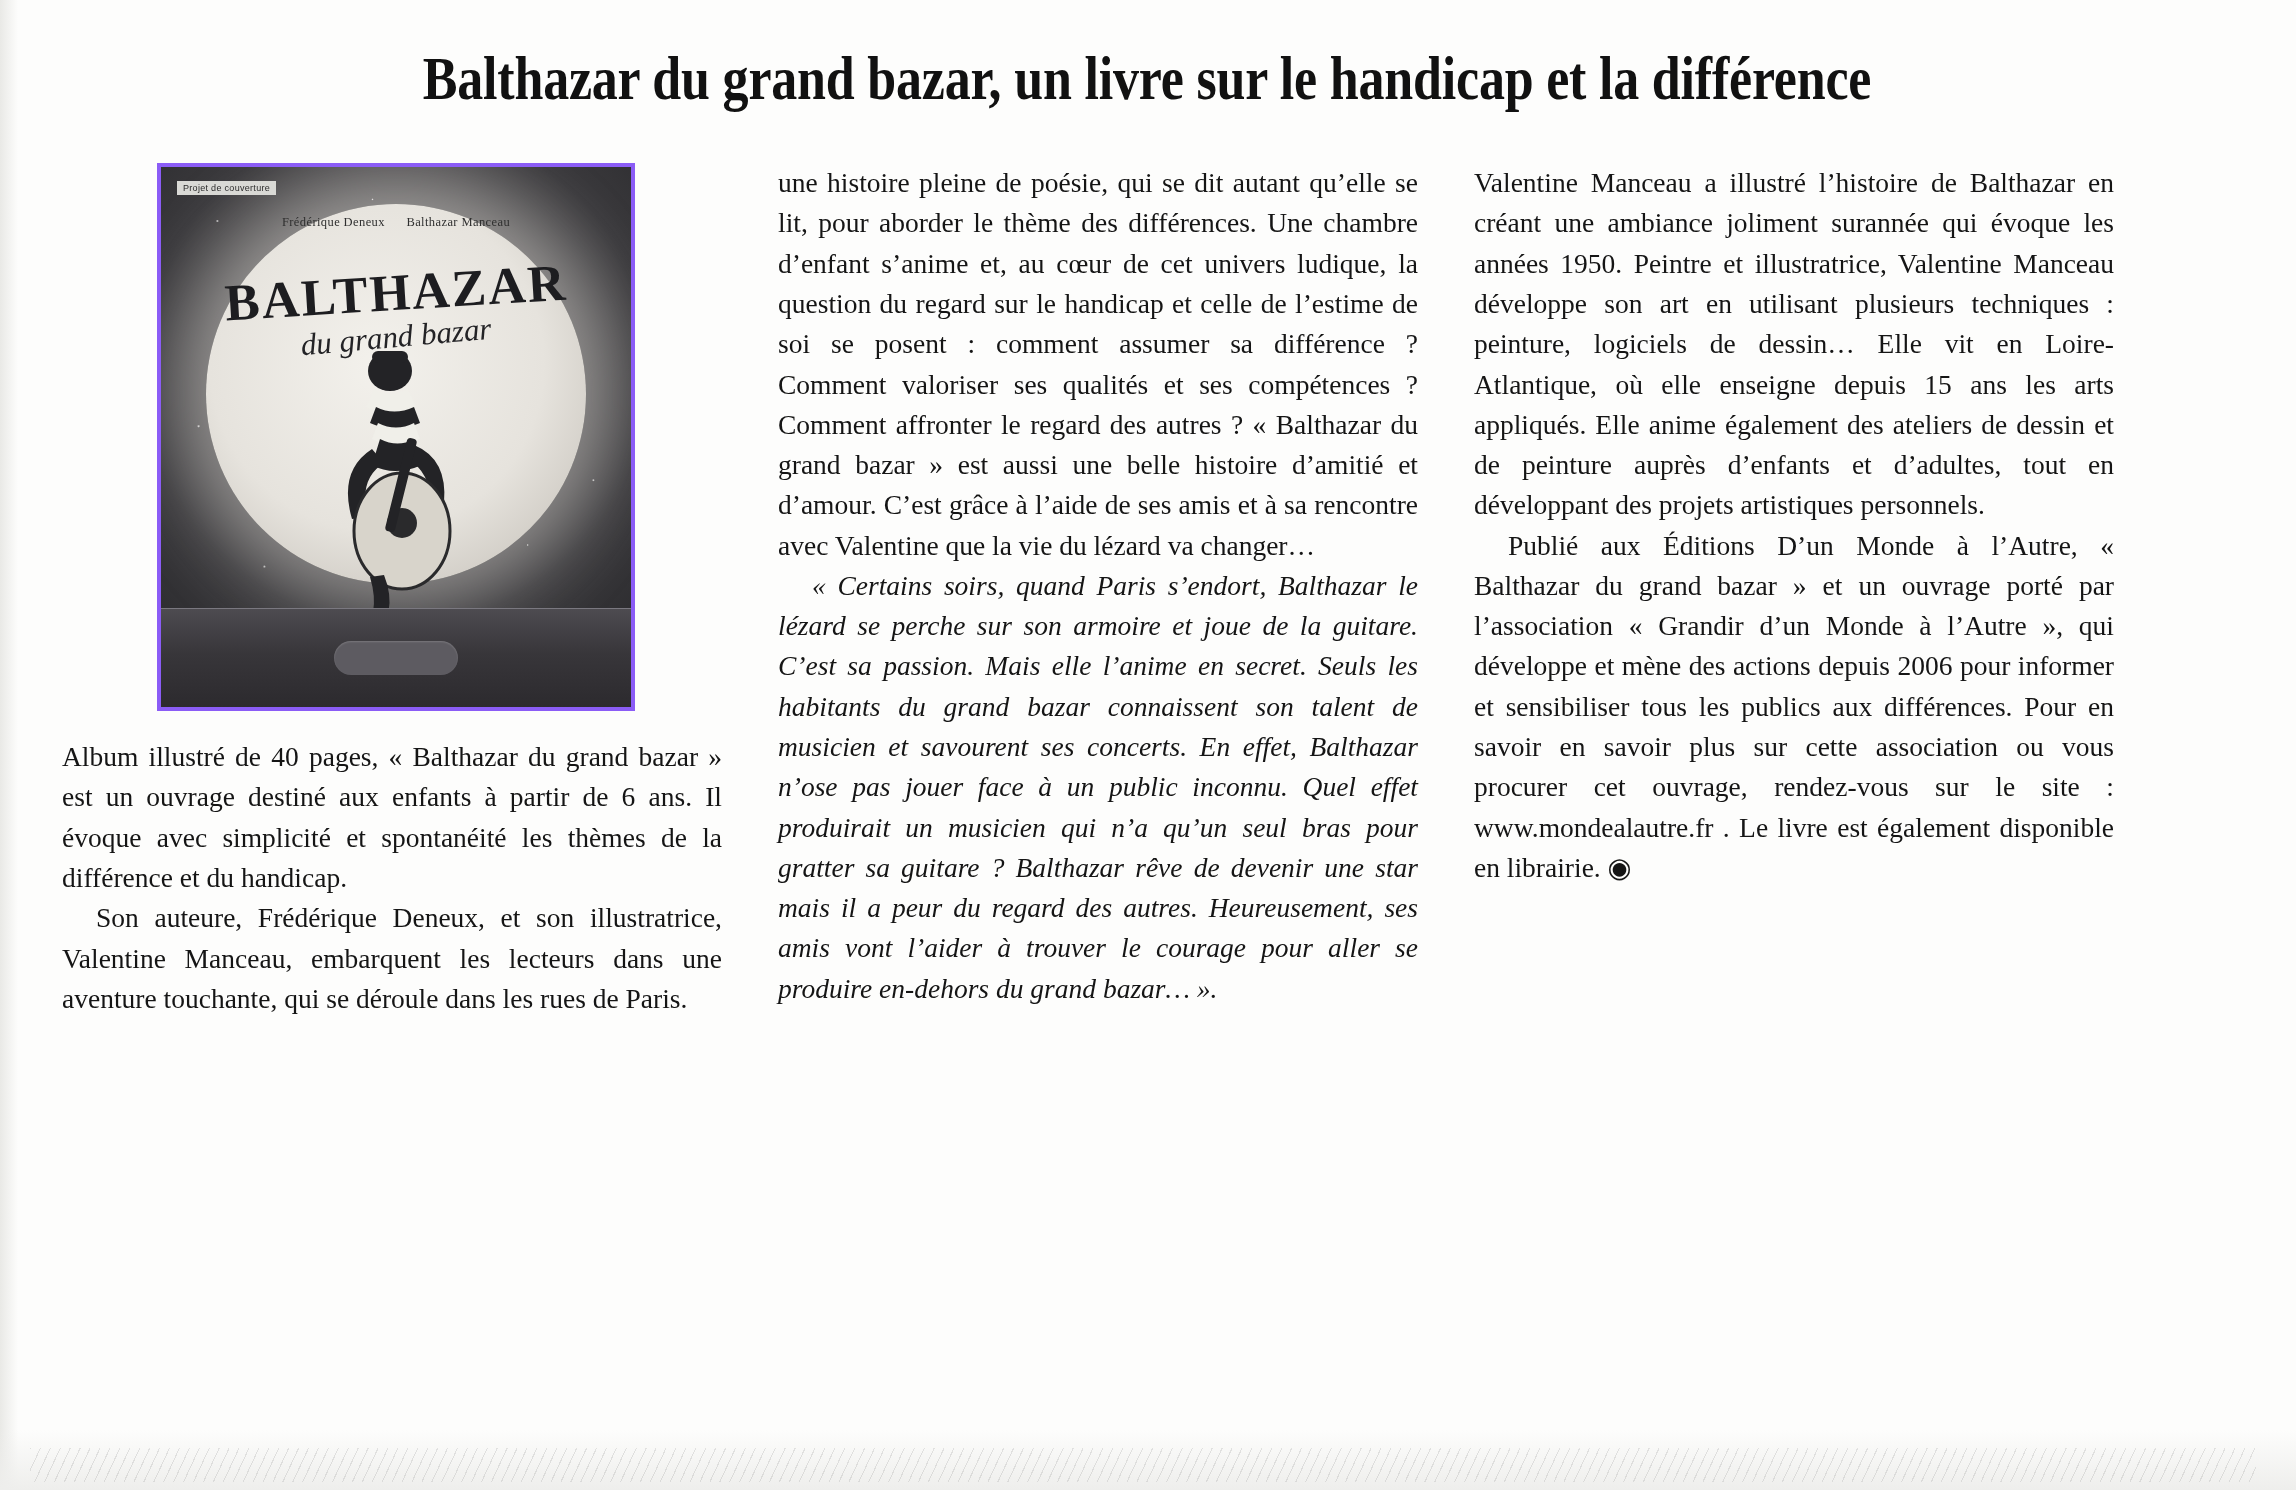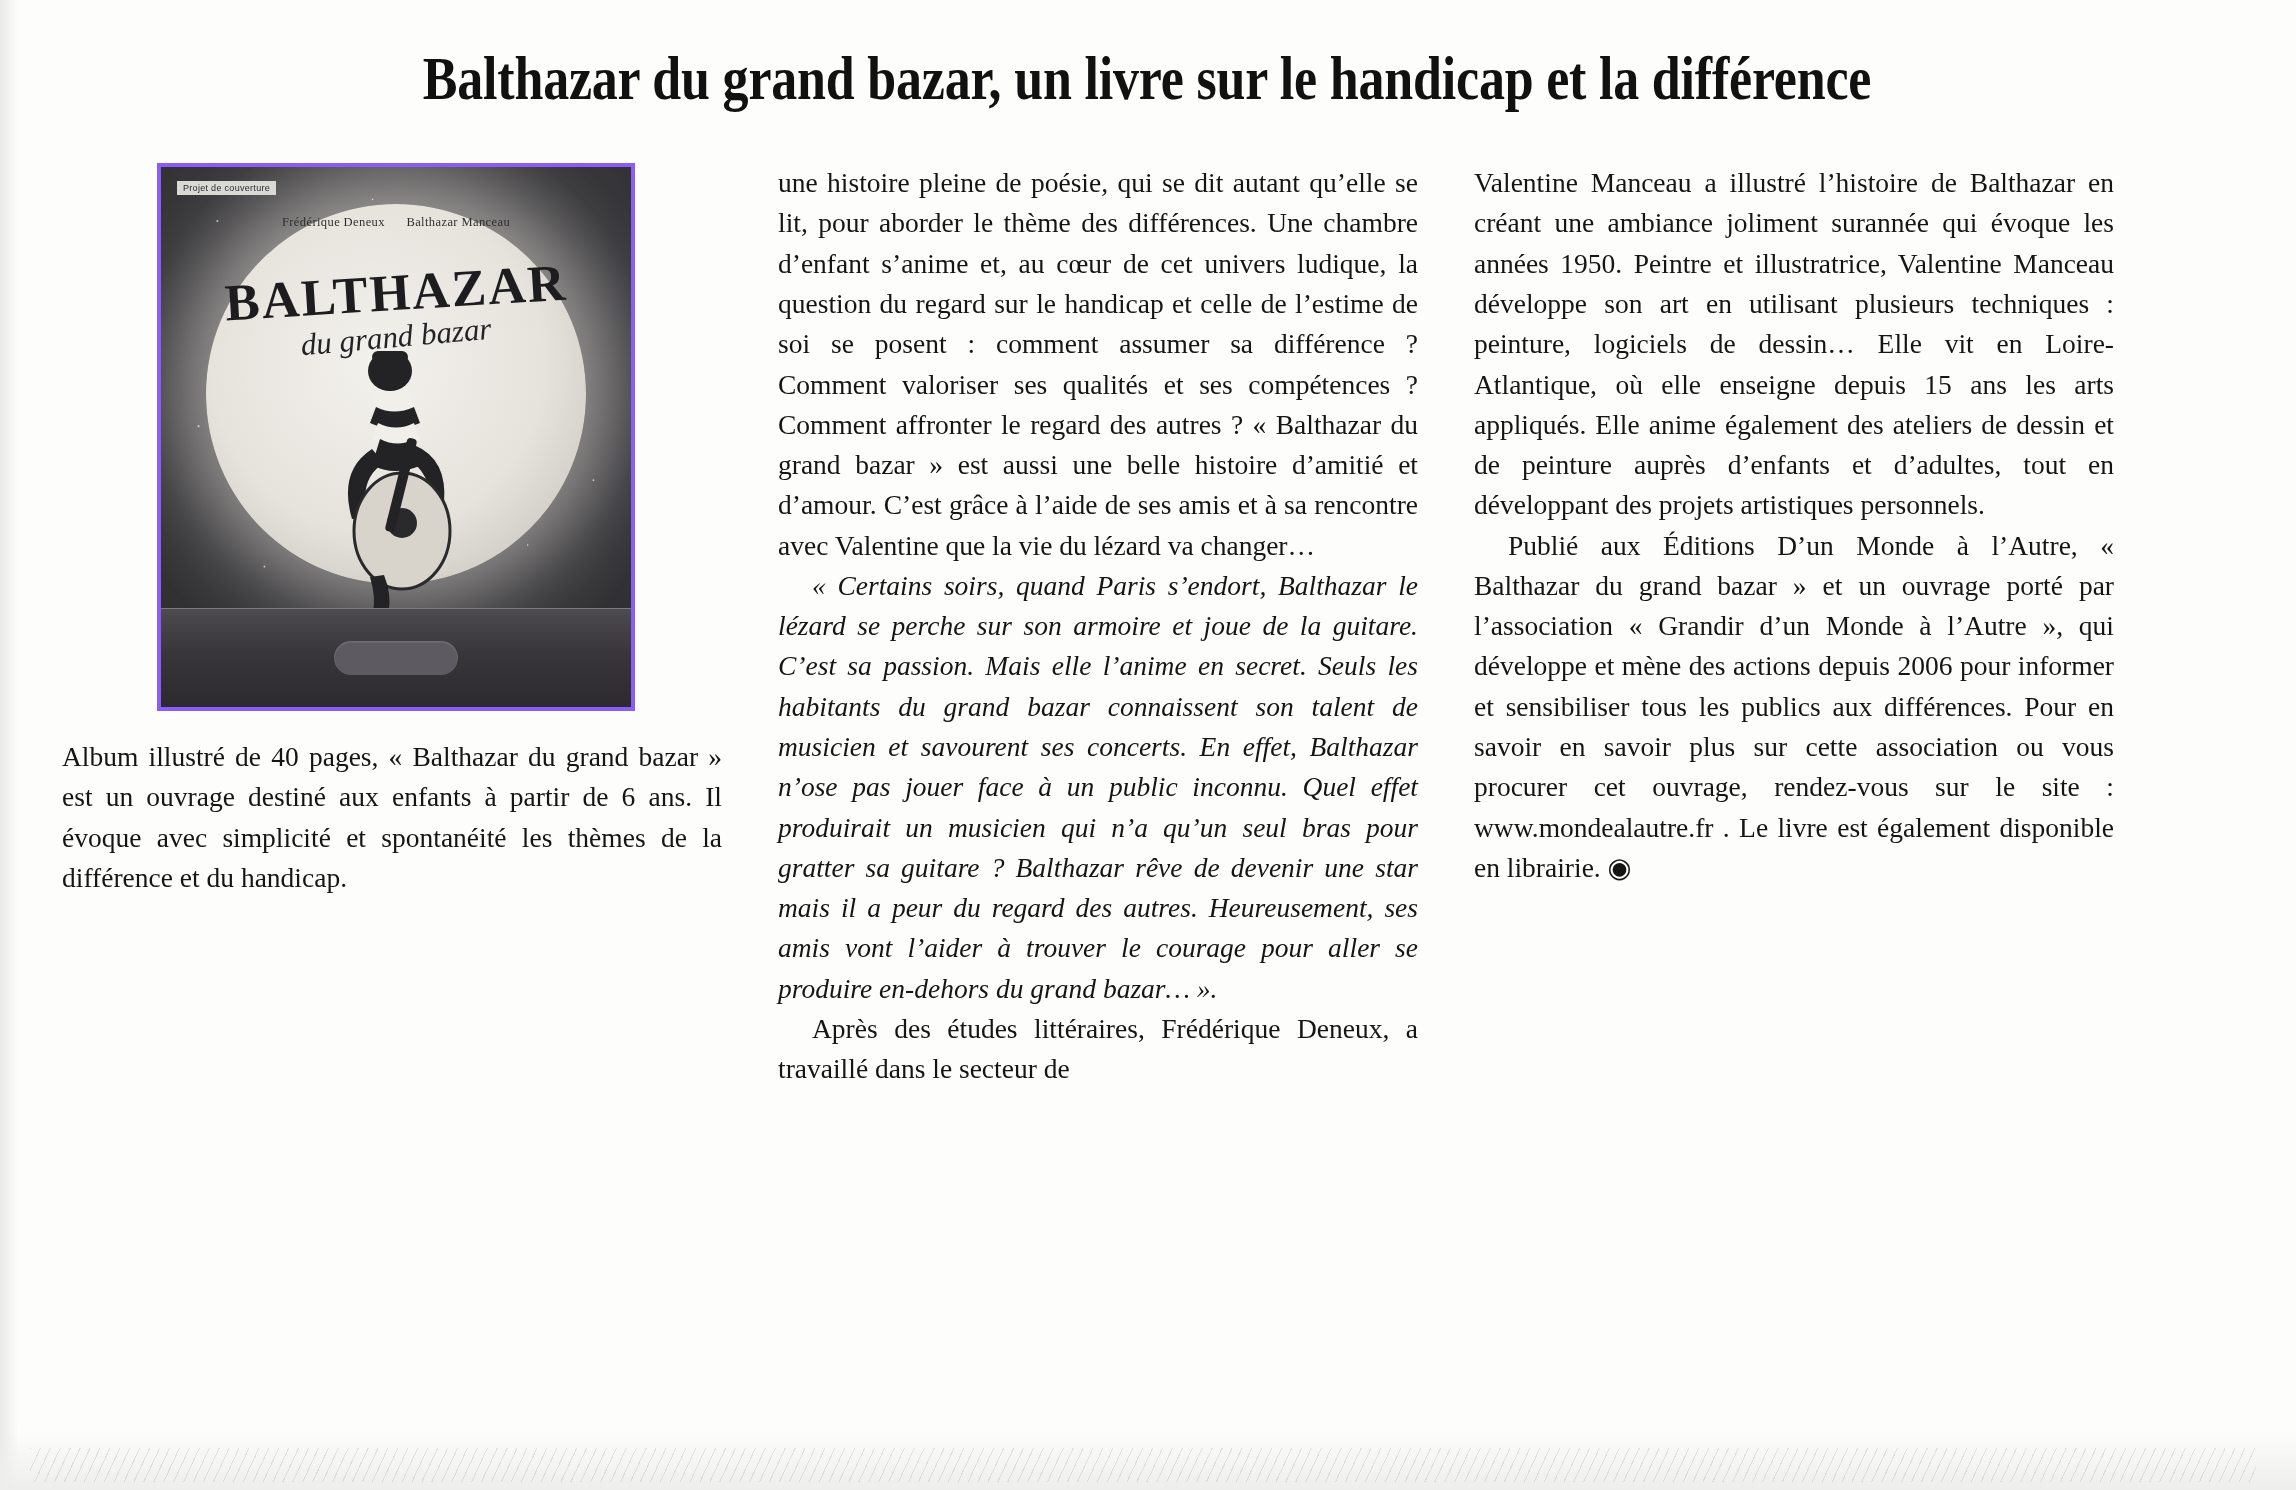--- a/index.html
+++ b/index.html
@@ -262,26 +262,26 @@
                 <rect x="78" y="92" width="10" height="96" rx="4" transform="rotate(14 83 140)"></rect>
                 <path d="M52 232 q12 40 -12 60 l12 6 q30 -28 14 -68 z"></path>
               </g>
             </svg>
 
             <div class="shelf"></div>
           </div>
         </div>
 
         <p class="noindent">Album illustré de 40 pages, « Balthazar du grand bazar » est un ouvrage destiné aux enfants à partir de 6 ans. Il évoque avec simplicité et spontanéité les thèmes de la différence et du handicap.</p>
+        <p>Son auteure, Frédérique Deneux, et son illustratrice, Valentine Manceau, embarquent les lecteurs dans une aventure touchante, qui se déroule dans les rues de Paris.</p>
       </div>
 
       <div class="col col2">
         <p class="noindent">une histoire pleine de poésie, qui se dit autant qu’elle se lit, pour aborder le thème des différences. Une chambre d’enfant s’anime et, au cœur de cet univers ludique, la question du regard sur le handicap et celle de l’estime de soi se posent : comment assumer sa différence ? Comment valoriser ses qualités et ses compétences ? Comment affronter le regard des autres ? « Balthazar du grand bazar » est aussi une belle histoire d’amitié et d’amour. C’est grâce à l’aide de ses amis et à sa rencontre avec Valentine que la vie du lézard va changer…</p>
         <p class="quote">« Certains soirs, quand Paris s’endort, Balthazar le lézard se perche sur son armoire et joue de la guitare. C’est sa passion. Mais elle l’anime en secret. Seuls les habitants du grand bazar connaissent son talent de musicien et savourent ses concerts. En effet, Balthazar n’ose pas jouer face à un public inconnu. Quel effet produirait un musicien qui n’a qu’un seul bras pour gratter sa guitare ? Balthazar rêve de devenir une star mais il a peur du regard des autres. Heureusement, ses amis vont l’aider à trouver le courage pour aller se produire en-dehors du grand bazar… ».</p>
-        <p>Après des études littéraires, Frédérique Deneux, a travaillé dans le secteur de</p>
       </div>
 
       <div class="col col3">
         <p>Valentine Manceau a illustré l’histoire de Balthazar en créant une ambiance joliment surannée qui évoque les années 1950. Peintre et illustratrice, Valentine Manceau développe son art en utilisant plusieurs techniques : peinture, logiciels de dessin… Elle vit en Loire-Atlantique, où elle enseigne depuis 15 ans les arts appliqués. Elle anime également des ateliers de dessin et de peinture auprès d’enfants et d’adultes, tout en développant des projets artistiques personnels.</p>
         <p>Publié aux Éditions D’un Monde à l’Autre, « Balthazar du grand bazar » et un ouvrage porté par l’association « Grandir d’un Monde à l’Autre », qui développe et mène des actions depuis 2006 pour informer et sensibiliser tous les publics aux différences. Pour en savoir en savoir plus sur cette association ou vous procurer cet ouvrage, rendez-vous sur le site : www.mondealautre.fr . Le livre est également disponible en librairie. ◉</p>
       </div>
 
     </div>
   </div>
 </div>

